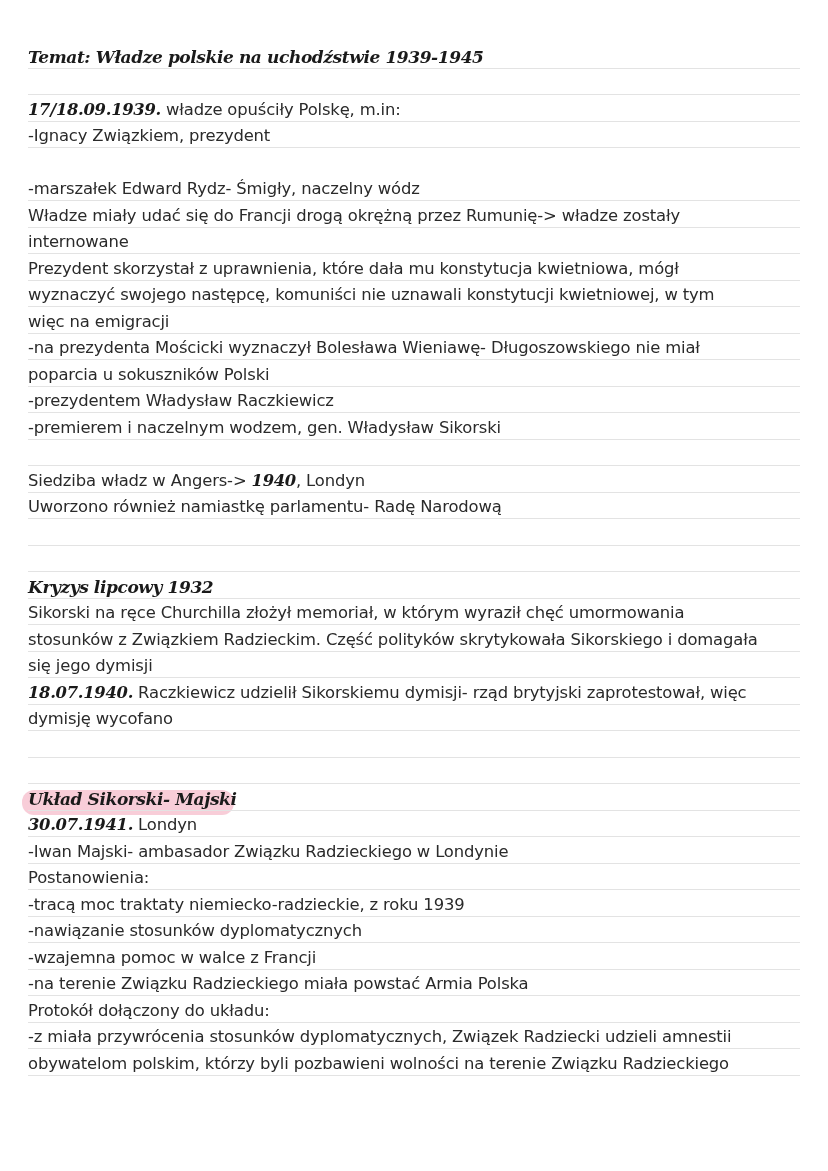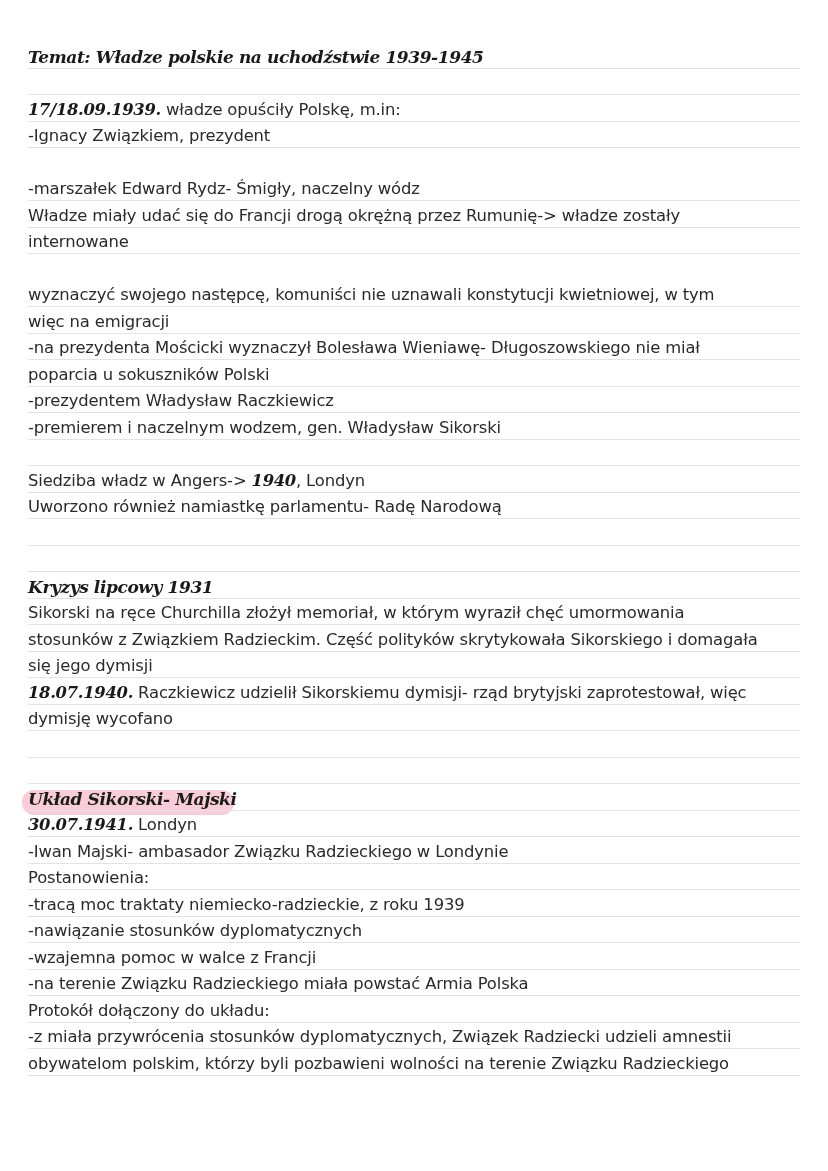--- a/index.html
+++ b/index.html
@@ -64,20 +64,23 @@
   </div>
   <div class="line" style="top:174px">
     <span class="t">-marszałek Edward Rydz- Śmigły, naczelny wódz</span>
   </div>
   <div class="line" style="top:201px">
     <span class="t">Władze miały udać się do Francji drogą okrężną przez Rumunię-&gt; władze zostały</span>
   </div>
   <div class="line" style="top:227px">
     <span class="t">internowane</span>
   </div>
+  <div class="line" style="top:254px">
+    <span class="t">Prezydent skorzystał z uprawnienia, które dała mu konstytucja kwietniowa, mógł</span>
+  </div>
   <div class="line" style="top:280px">
     <span class="t">wyznaczyć swojego następcę, komuniści nie uznawali konstytucji kwietniowej, w tym</span>
   </div>
   <div class="line" style="top:307px">
     <span class="t">więc na emigracji</span>
   </div>
   <div class="line" style="top:333px">
     <span class="t">-na prezydenta Mościcki wyznaczył Bolesława Wieniawę- Długoszowskiego nie miał</span>
   </div>
   <div class="line" style="top:360px">
@@ -96,21 +99,21 @@
     <span class="t"><span>Siedziba władz w Angers-&gt; </span><span class="date">1940</span><span>, Londyn</span></span>
   </div>
   <div class="line" style="top:492px">
     <span class="t">Uworzono również namiastkę parlamentu- Radę Narodową</span>
   </div>
 
   <div class="line" style="top:519px"></div>
   <div class="line" style="top:545px"></div>
 
   <div class="line" style="top:572px">
-    <span class="t heading">Kryzys lipcowy 1931</span>
+    <span class="t heading">Kryzys lipcowy 1932</span>
   </div>
   <div class="line" style="top:598px">
     <span class="t">Sikorski na ręce Churchilla złożył memoriał, w którym wyraził chęć umormowania</span>
   </div>
   <div class="line" style="top:625px">
     <span class="t">stosunków z Związkiem Radzieckim. Część polityków skrytykowała Sikorskiego i domagała</span>
   </div>
   <div class="line" style="top:651px">
     <span class="t">się jego dymisji</span>
   </div>

